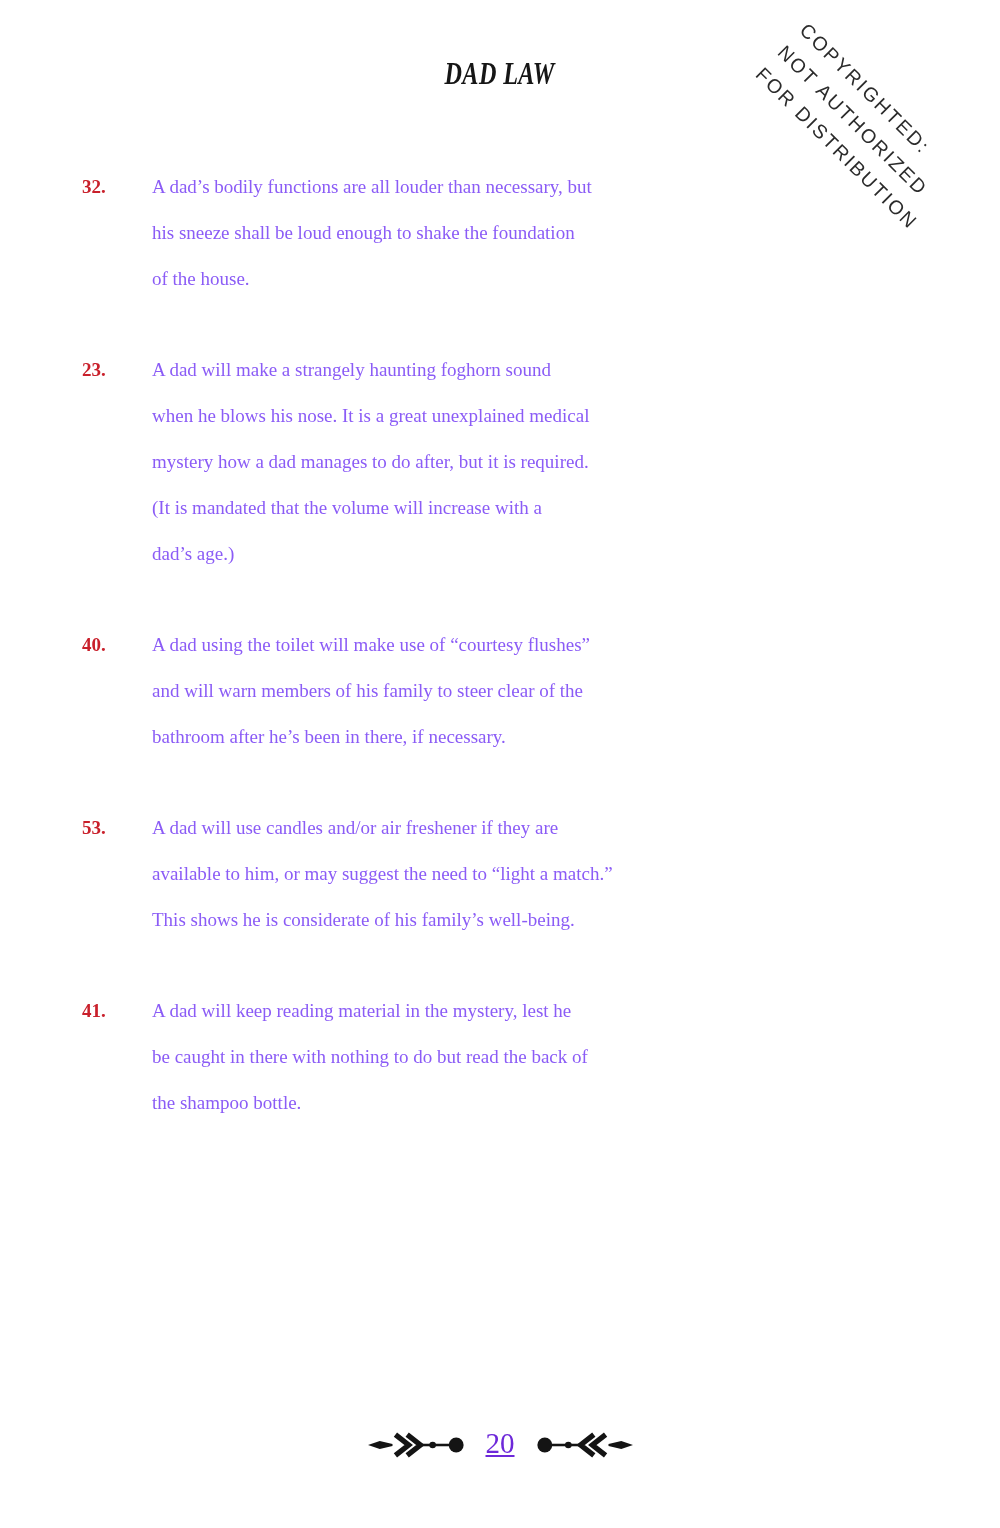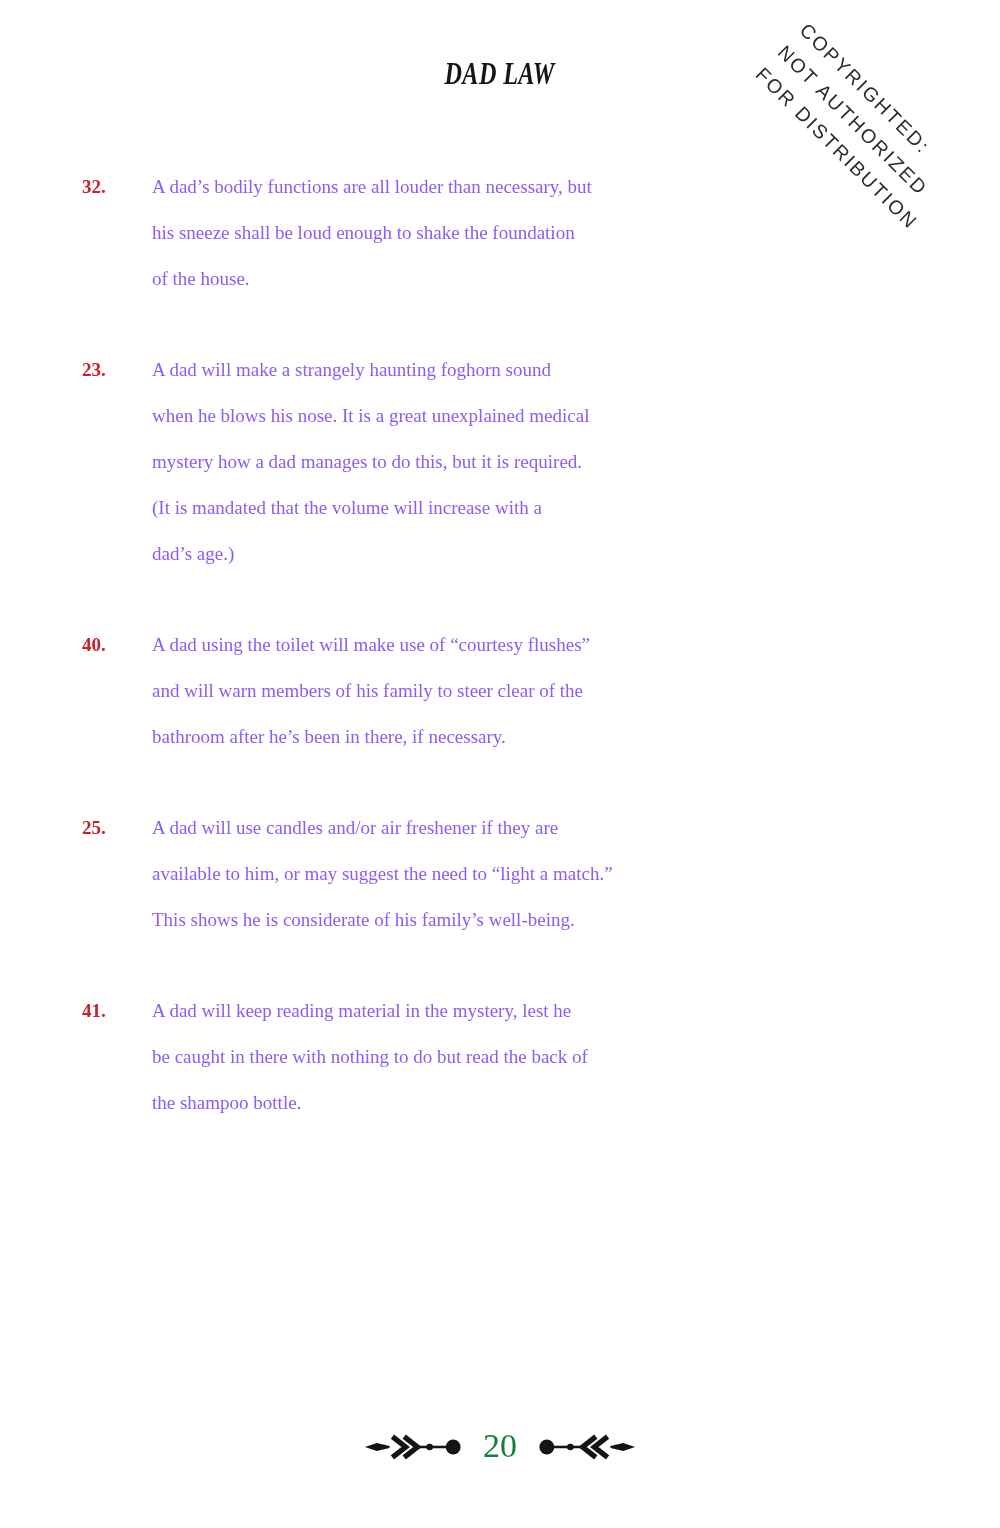--- a/index.html
+++ b/index.html
@@ -79,24 +79,25 @@
     width: 100%;
     display: flex;
     justify-content: center;
     align-items: center;
     gap: 21px;
   }
   .ornament { display: block; }
   .ornament.right { transform: scaleX(-1); }
   .page-number {
     font-family: "Liberation Serif", serif;
-    font-size: 34px;
-    color: #15803d;
+    font-size: 29px;
+    color: #6d28d9;
     line-height: 1;
     padding-bottom: 2px;
+    text-decoration: underline;
   }
 </style>
 </head>
 <body>
 
 <div class="page">
 
   <div class="watermark">
     <div>COPYRIGHTED:</div>
     <div>NOT AUTHORIZED</div>
@@ -111,32 +112,32 @@
     <div class="law">
       <span class="law-num">32.</span>
       <span class="law-text">A dad’s bodily functions are all louder than necessary, but
 his sneeze shall be loud enough to shake the foundation
 of the house.</span>
     </div>
     <div class="law">
       <span class="law-num">23.</span>
       <span class="law-text">A dad will make a strangely haunting foghorn sound
 when he blows his nose. It is a great unexplained medical
-mystery how a dad manages to do this, but it is required.
+mystery how a dad manages to do after, but it is required.
 (It is mandated that the volume will increase with a
 dad’s age.)</span>
     </div>
     <div class="law">
       <span class="law-num">40.</span>
       <span class="law-text">A dad using the toilet will make use of “courtesy flushes”
 and will warn members of his family to steer clear of the
 bathroom after he’s been in there, if necessary.</span>
     </div>
     <div class="law">
-      <span class="law-num">25.</span>
+      <span class="law-num">53.</span>
       <span class="law-text">A dad will use candles and/or air freshener if they are
 available to him, or may suggest the need to “light a match.”
 This shows he is considerate of his family’s well-being.</span>
     </div>
     <div class="law">
       <span class="law-num">41.</span>
       <span class="law-text">A dad will keep reading material in the mystery, lest he
 be caught in there with nothing to do but read the back of
 the shampoo bottle.</span>
     </div>

